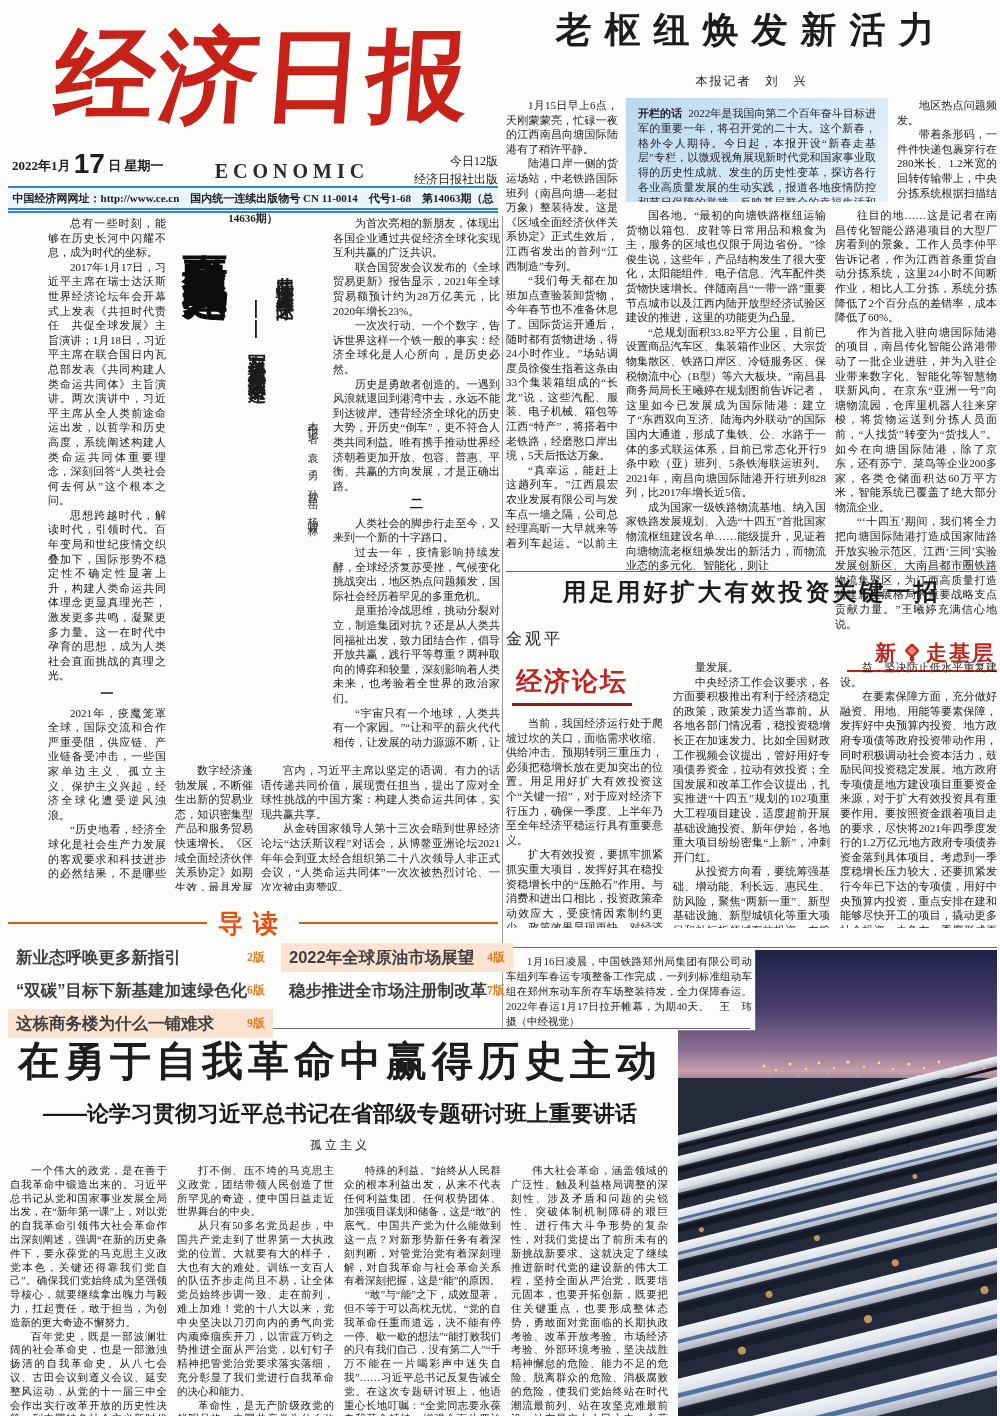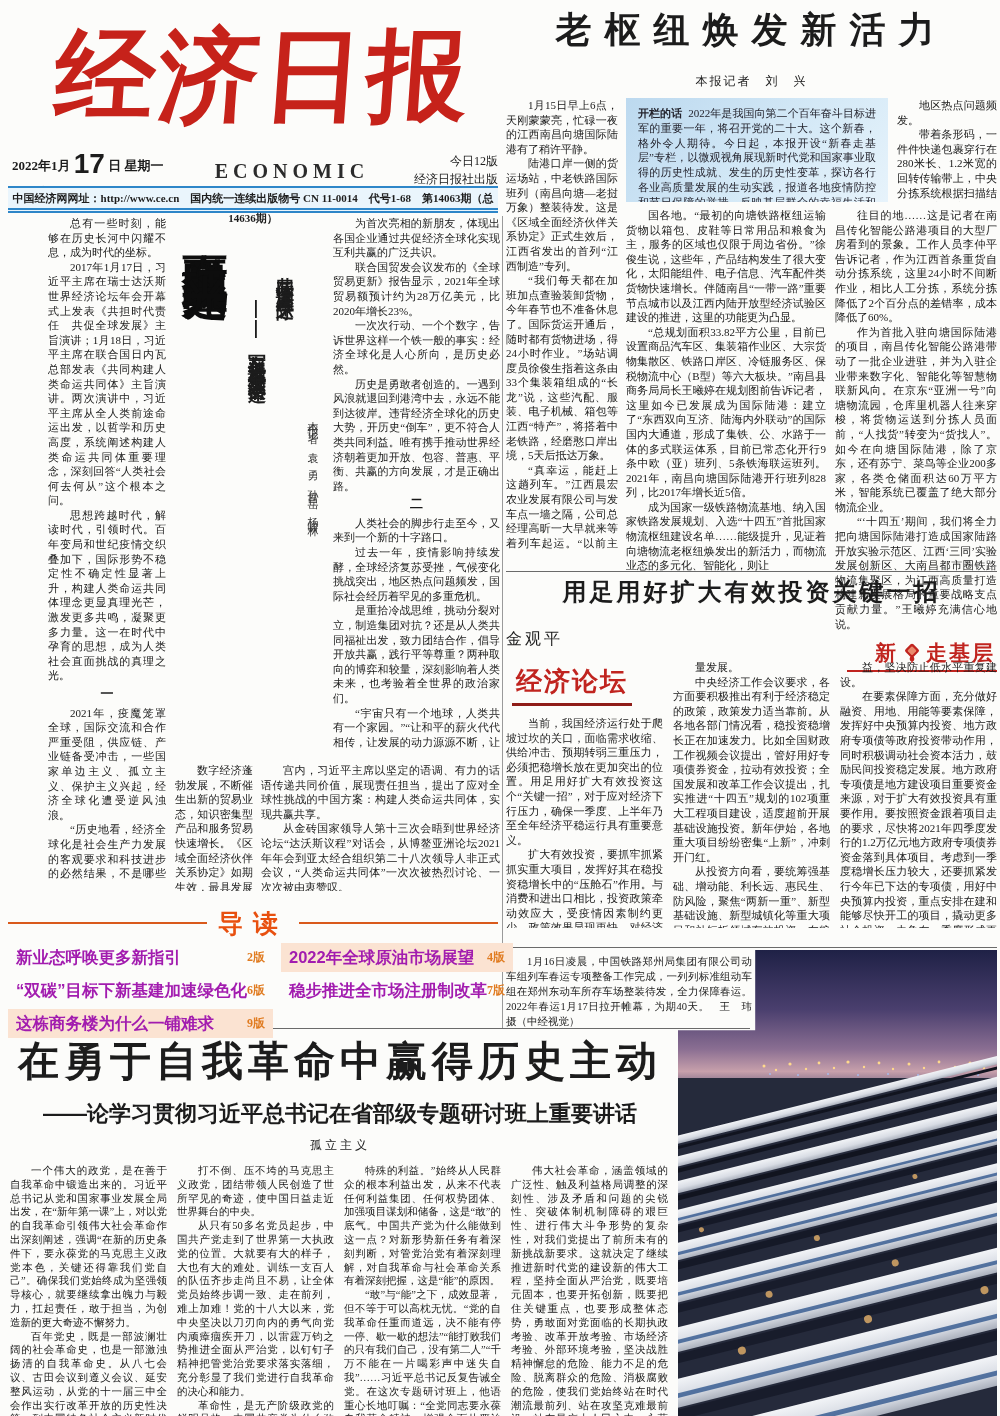--- a/index.html
+++ b/index.html
@@ -76,21 +76,21 @@
 
   
   .guide { left:8px; top:892px; width:490px; height:134px; }
   .guide-head { display:flex; align-items:center; gap:11px; height:30px;margin-top:16px; }
   .guide-line { flex:1; height:2px; background:#d9591b; }
   .guide-title { font-size:25px; font-weight:bold; color:#e8500f; letter-spacing:10px;
      font-family:"Liberation Sans","DejaVu Sans",sans-serif; }
   .guide-grid { display:grid; grid-template-columns:1fr 1fr; column-gap:8px; row-gap:4px; margin-top:5px; }
   .guide-item { display:flex; justify-content:space-between; align-items:center; padding:3px 8px; height:29px; }
   .guide-item.hl { background:#fbe3d2; }
-  .guide-text { font-size:16.5px; font-weight:bold; color:#a21caf;
+  .guide-text { font-size:16.5px; font-weight:bold; color:#404040;
      font-family:"Liberation Sans","DejaVu Sans",sans-serif; white-space:nowrap; }
   .guide-page { font-size:12px; font-weight:bold; color:#e07b20; white-space:nowrap; }
 
   
   .forum { left:506px; top:576px; width:491px; height:368px; }
   .forum-title { font-size:24px; font-weight:bold; letter-spacing:3px; text-align:center; white-space:nowrap; }
   .forum-byline { font-size:16px; text-align:left; margin-top:21px; letter-spacing:3px; }
   .forum-body { display:flex; gap:10px; margin-top:10px; height:268px; }
   .forum-col { width:157px; flex:none; }
   .forum-label { display:inline-block; font-size:26px; font-weight:bold; color:#c0241f;

